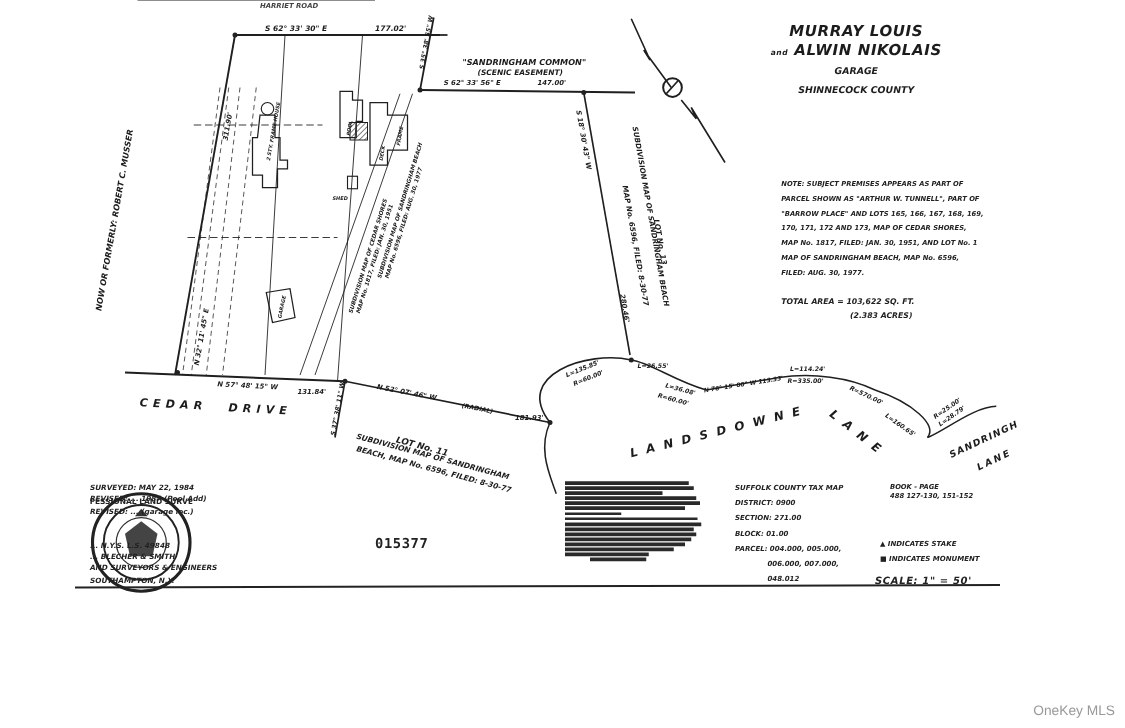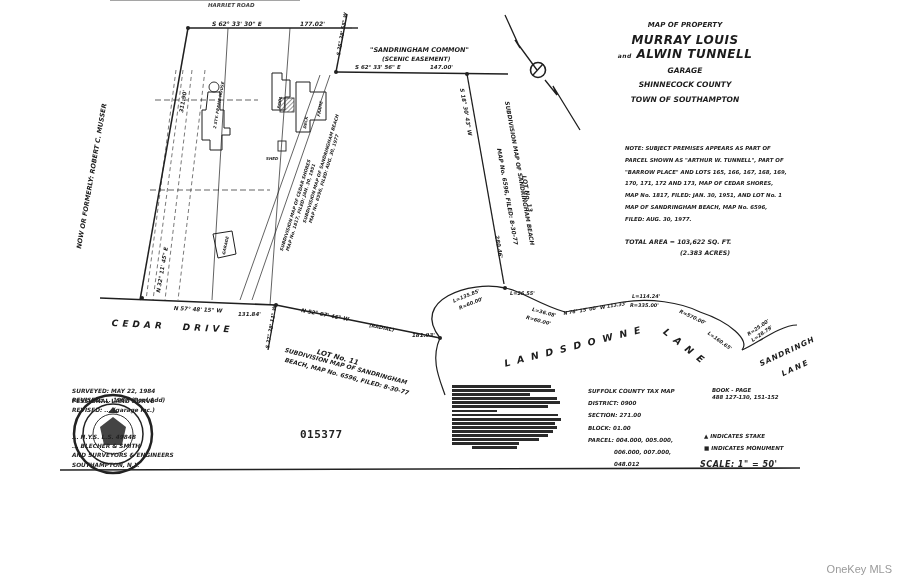--- a/index.html
+++ b/index.html
@@ -106,26 +106,24 @@
       <circle cx="336" cy="72" r="2"></circle>
       <circle cx="467" cy="74" r="2"></circle>
       <circle cx="276" cy="305" r="2"></circle>
       <circle cx="440" cy="338" r="2"></circle>
       <circle cx="505" cy="288" r="2"></circle>
       <circle cx="142" cy="298" r="2"></circle>
     </g>
   </svg>
 
   <div class="title-block">
-    <div class="t-small">MAP OF PROPERTY</div>
     <div class="t-big">MURRAY LOUIS</div>
-    <div class="t-big"><span style="font-size:6px">and</span> <span>ALWIN TUNNELL</span></div>
+    <div class="t-big"><span style="font-size:6px">and</span> <span>ALWIN NIKOLAIS</span></div>
     <div class="t-mid">GARAGE</div>
     <div class="t-mid">SHINNECOCK COUNTY</div>
-    <div class="t-mid">TOWN OF SOUTHAMPTON</div>
   </div>
 
   <div class="note">
     <div>NOTE: SUBJECT PREMISES APPEARS AS PART OF</div>
     <div>PARCEL SHOWN AS "ARTHUR W. TUNNELL", PART OF</div>
     <div>"BARROW PLACE" AND LOTS 165, 166, 167, 168, 169,</div>
     <div>170, 171, 172 AND 173, MAP OF CEDAR SHORES,</div>
     <div>MAP No. 1817, FILED: JAN. 30, 1951, AND LOT No. 1</div>
     <div>MAP OF SANDRINGHAM BEACH, MAP No. 6596,</div>
     <div>FILED: AUG. 30, 1977.</div>

